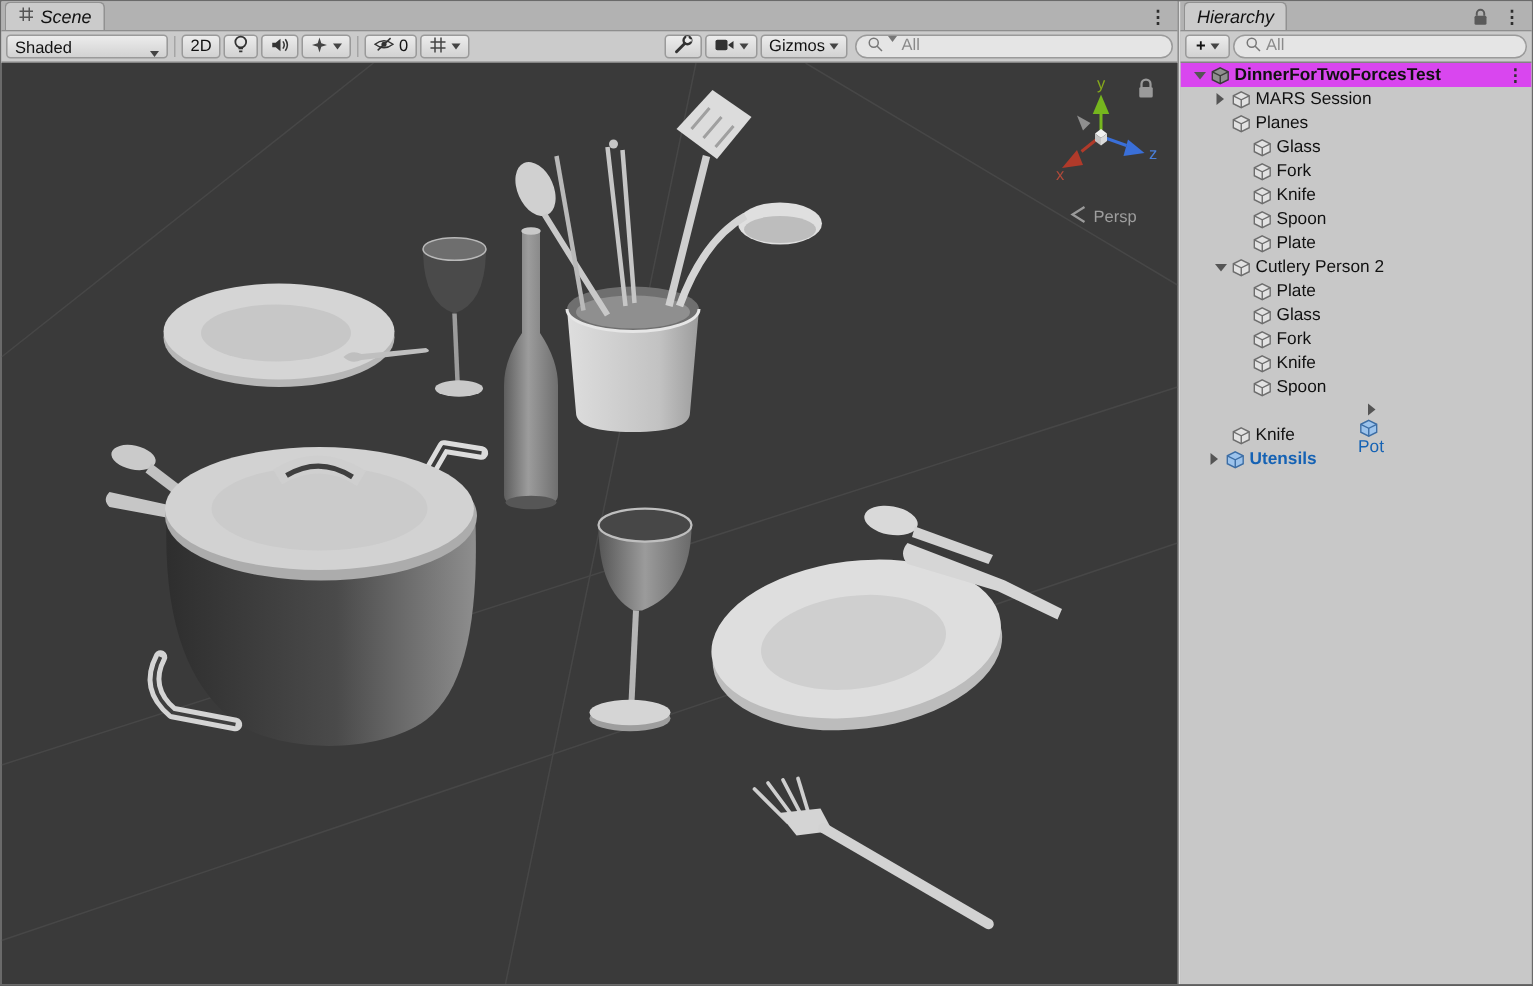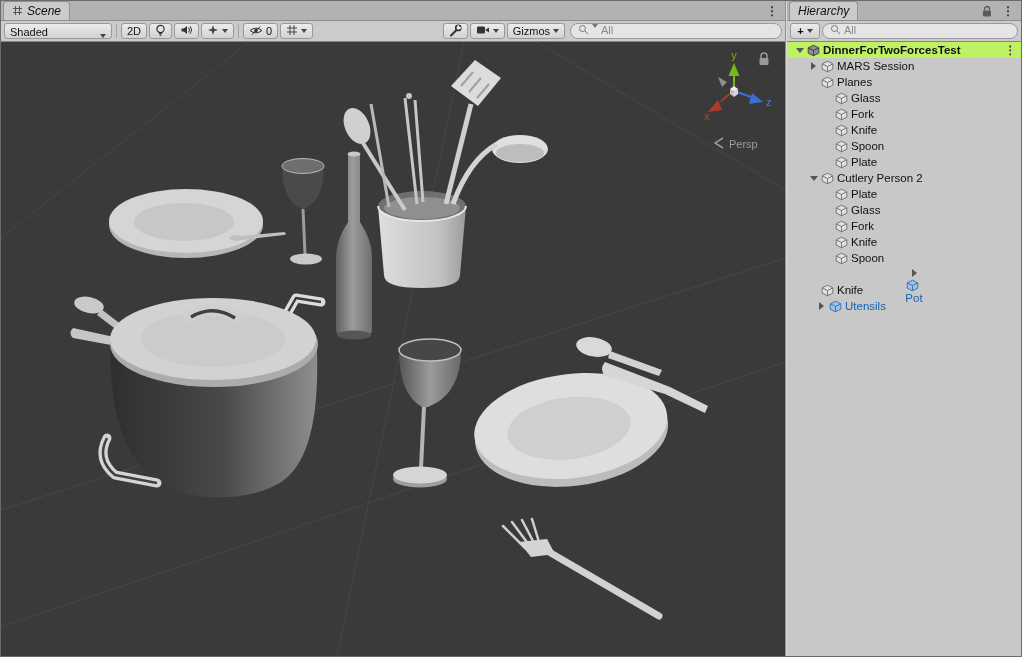--- a/index.html
+++ b/index.html
@@ -39,21 +39,21 @@
   
   .hierarchy-panel { flex:1; display:flex; flex-direction:column; background:#C8C8C8; }
   .hier-toolbar .search { flex:1; }
   .plus-btn { width:30px; justify-content:center; }
   .tree { flex:1; background:#C8C8C8; overflow:hidden; }
   .tree-row { height:16px; display:flex; align-items:center; font-size:11.5px; white-space:nowrap; }
   .foldout { width:13px; height:13px; flex:none; display:inline-flex; align-items:center; justify-content:center; }
   .foldout.open::before  { content:''; border-left:4px solid transparent; border-right:4px solid transparent; border-top:5px solid #555; }
   .foldout.closed::before{ content:''; border-top:4px solid transparent; border-bottom:4px solid transparent; border-left:5px solid #555; }
   .obj-icon { width:14px; height:13px; flex:none; display:inline-flex; align-items:center; justify-content:center; margin-right:3px; }
-  .tree-row.scene { background:#bef264; }
+  .tree-row.scene { background:#d946ef; }
   .tree-row.scene .tree-label { font-weight:bold; }
   .tree-row.prefab .tree-label { color:#1562B4; }
   .row-kebab { margin-left:auto; padding-right:5px; color:#2e2e2e; font-weight:bold; }
 </style>
 </head>
 <body>
 
 <div class="window">
 
   <div class="scene-panel">
@@ -513,21 +513,21 @@
         <div class="tree-row" style="padding-left: 20px;">
           <span class="foldout none"></span>
           <span class="obj-icon">
             <svg width="13" height="13" viewBox="0 0 14 14">
               <path d="M7 1.3 12.7 4.15 12.7 9.85 7 12.7 1.3 9.85 1.3 4.15Z" fill="#E2E2E2" stroke="#6E6E6E"></path>
               <path d="M1.3 4.15 7 7 12.7 4.15 M7 7 V12.7" fill="none" stroke="#6E6E6E"></path>
             </svg>
           </span>
           <span class="tree-label">Knife</span>
         </div>
-        <div class="tree-row prefab" style="padding-left: 28px;">
+        <div class="tree-row prefab" style="padding-left: 16px; font-weight: bold;">
           <span class="foldout closed"></span>
           <span class="obj-icon">
             <svg width="13" height="13" viewBox="0 0 14 14">
               <path d="M7 1.3 12.7 4.15 12.7 9.85 7 12.7 1.3 9.85 1.3 4.15Z" fill="#9CC3EC" stroke="#3D6EA5"></path>
               <path d="M1.3 4.15 7 7 12.7 4.15 M7 7 V12.7" fill="none" stroke="#3D6EA5"></path>
             </svg>
           </span>
           <span class="tree-label">Utensils</span>
         </div>
       </div>

